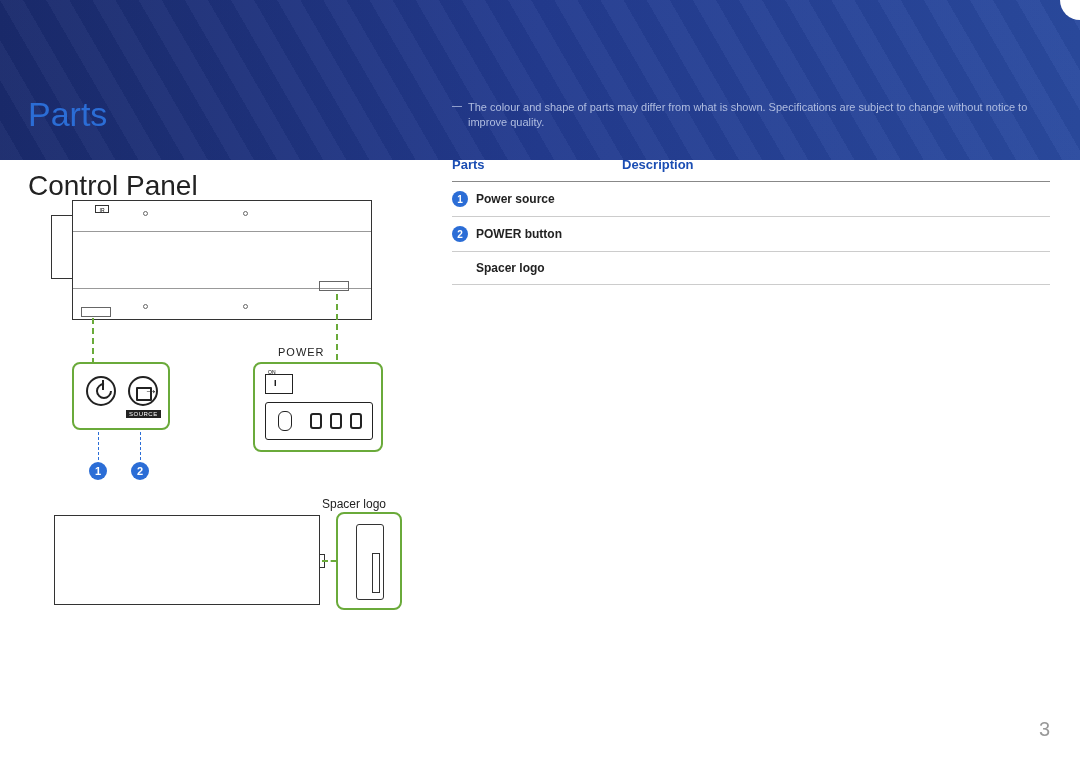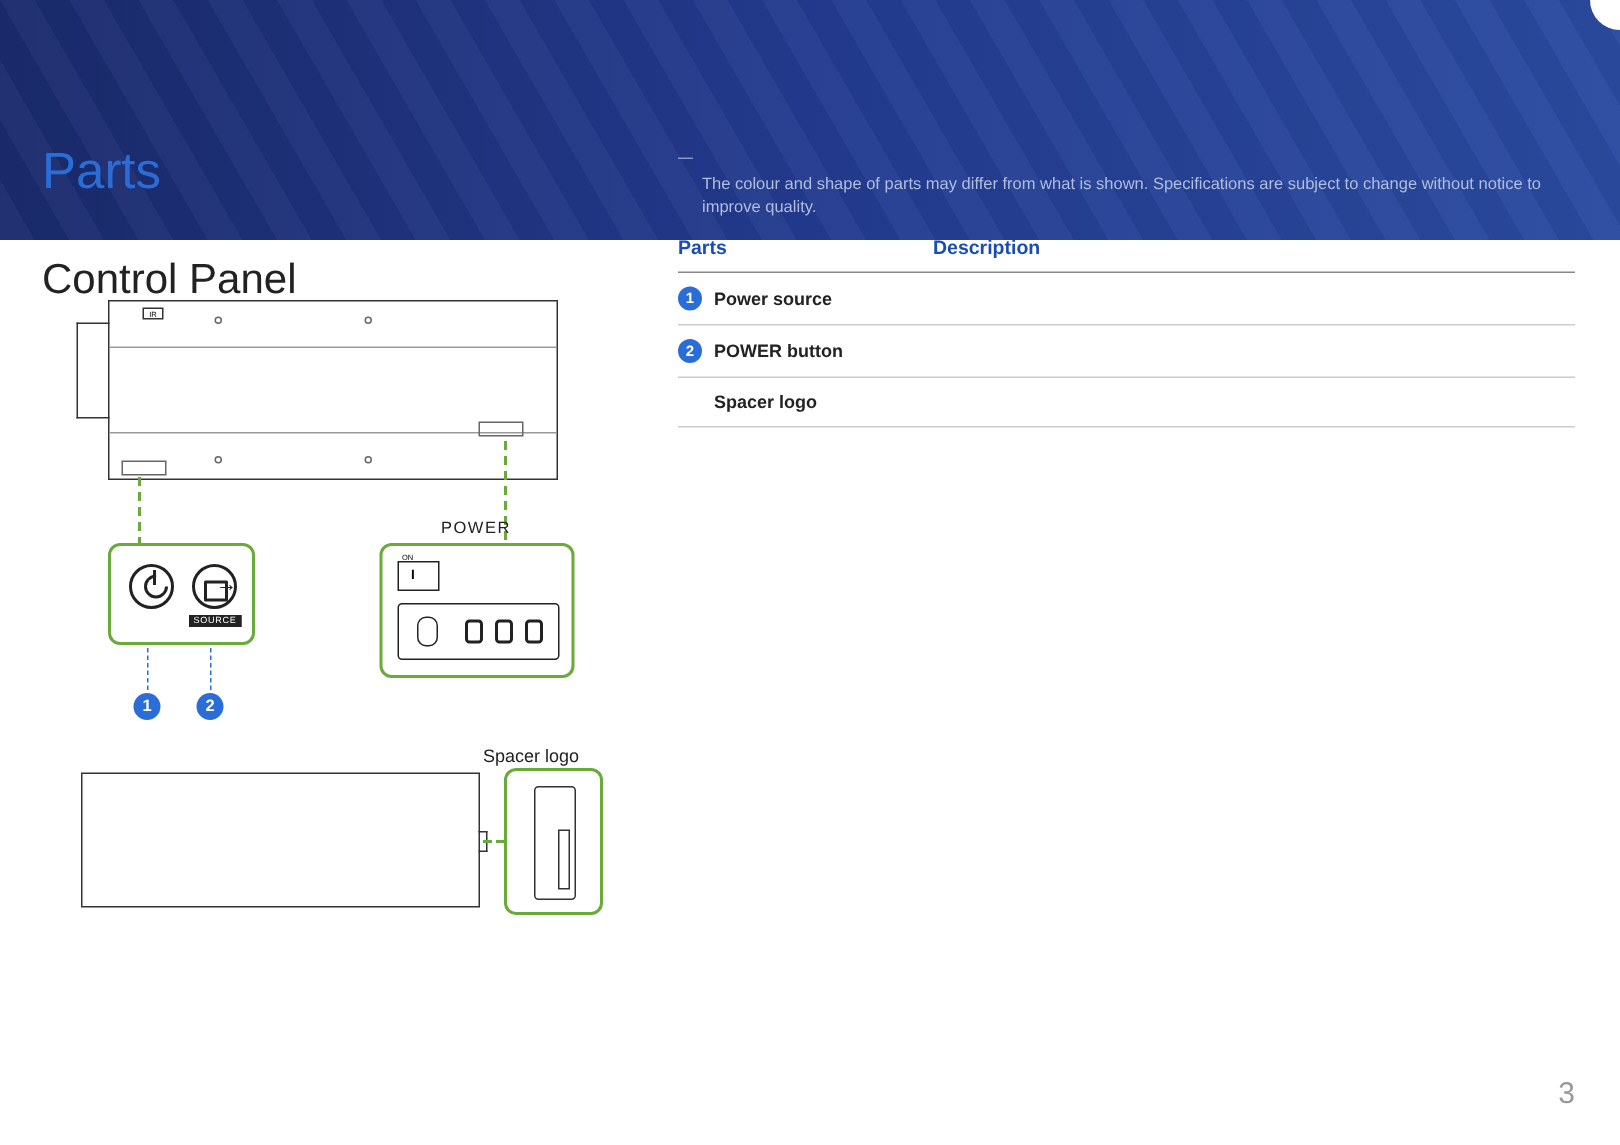--- a/index.html
+++ b/index.html
@@ -42,21 +42,21 @@
   }
   .note-dash {
     position: absolute;
     top: 100px;
     left: 452px;
     color: #b0bde0;
     font-size: 10px;
   }
   .note-text {
     position: absolute;
-    top: 116px;
+    top: 100px;
     left: 468px;
     right: 30px;
     color: #b0bde0;
     font-size: 11px;
     line-height: 1.35;
   }
   .section-title {
     position: absolute;
     top: 170px;
     left: 28px;
@@ -122,21 +122,20 @@
     border-top: 2px dashed #6aaa3a;
     position: absolute;
   }
   .label-power {
     position: absolute;
     top: 346px;
     left: 278px;
     font-size: 11px;
     color: #222;
     letter-spacing: 1px;
-    margin-left: 16px;
   }
   .callout {
     position: absolute;
     border: 2px solid #6aaa3a;
     border-radius: 8px;
     background: #fff;
   }
   .callout-buttons {
     top: 362px;
     left: 72px;

